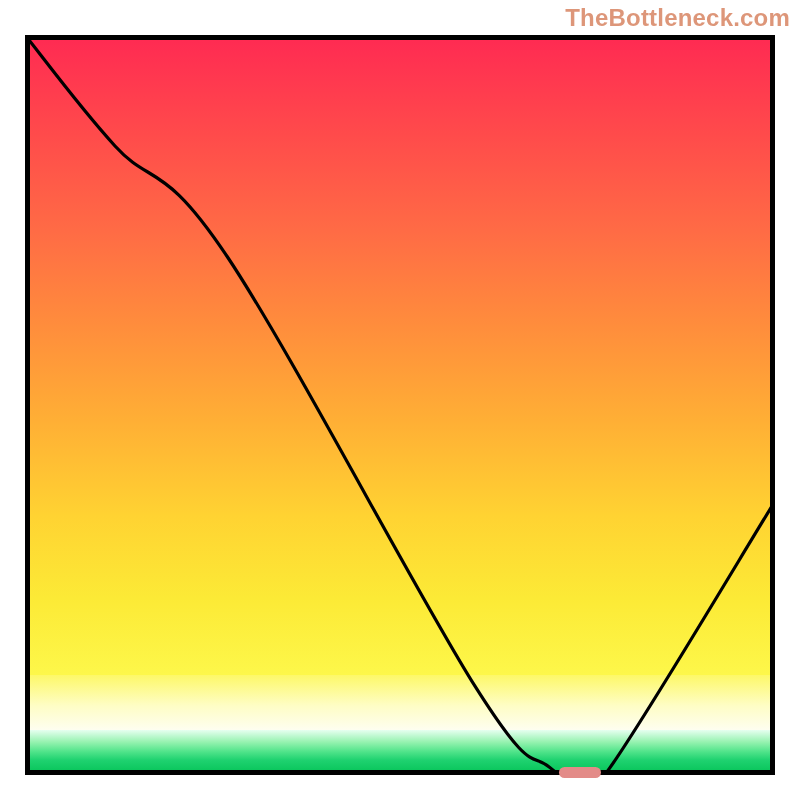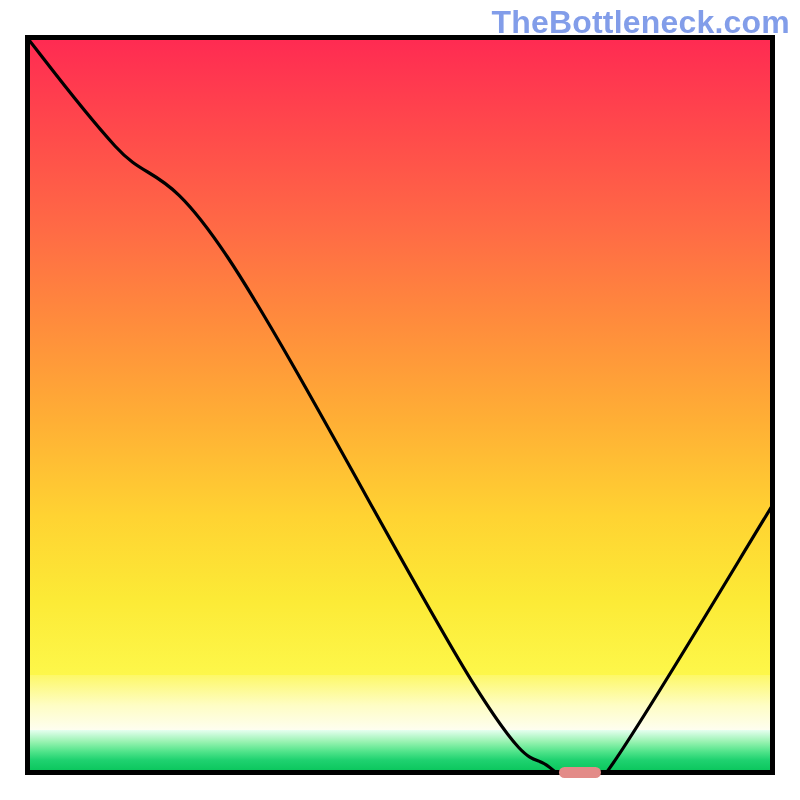--- a/index.html
+++ b/index.html
@@ -14,22 +14,22 @@
     position: relative;
     width: 800px;
     height: 800px;
   }
   .watermark {
     position: absolute;
     top: 4px;
     right: 10px;
     font-family: Arial, Helvetica, sans-serif;
     font-weight: 600;
-    font-size: 32px;
-    color: #1d4ed8;
+    font-size: 24px;
+    color: #c2410c;
     opacity: 0.55;
     letter-spacing: 0.2px;
     z-index: 3;
     margin-left: 47px;
   }
   .frame {
     position: absolute;
     left: 25px;
     top: 35px;
     width: 750px;

